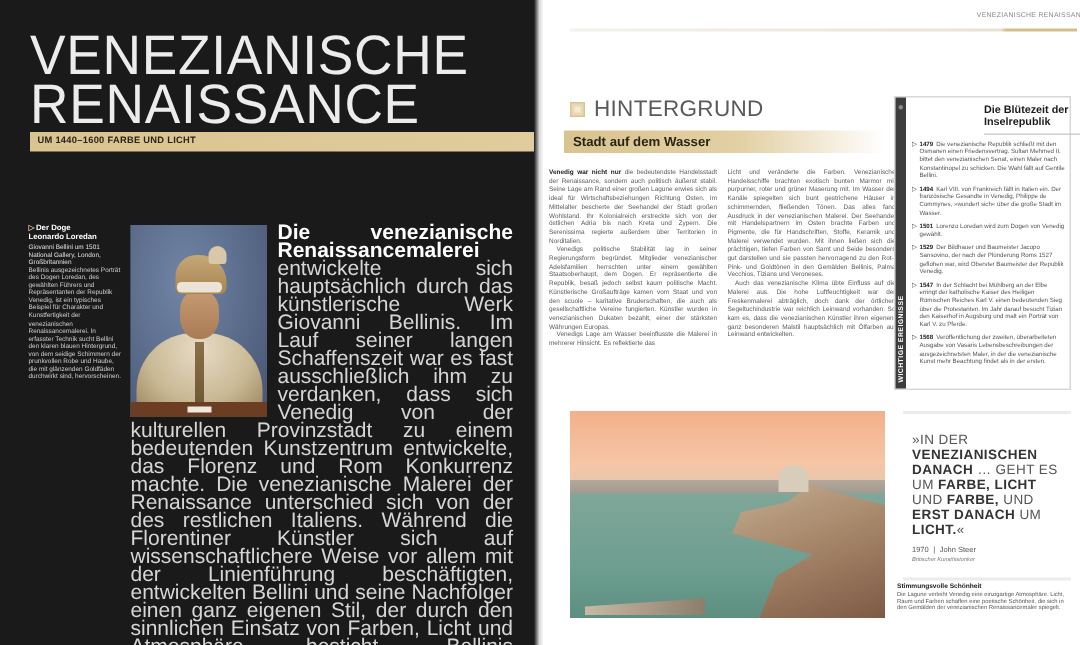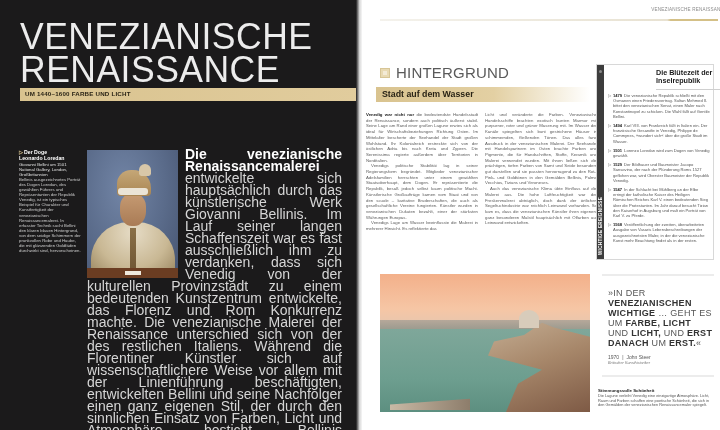--- a/index.html
+++ b/index.html
@@ -180,21 +180,21 @@
         <div class="ev"><span class="tri">▷</span><span class="yr">1479</span><span>Die venezianische Republik schließt mit den Osmanen einen Friedensvertrag. Sultan Mehmed II. bittet den venezianischen Senat, einen Maler nach Konstantinopel zu schicken. Die Wahl fällt auf Gentile Bellini.</span></div>
         <div class="ev"><span class="tri">▷</span><span class="yr">1494</span><span>Karl VIII. von Frankreich fällt in Italien ein. Der französische Gesandte in Venedig, Philippe de Commynes, »wundert sich« über die große Stadt im Wasser.</span></div>
         <div class="ev"><span class="tri">▷</span><span class="yr">1501</span><span>Lorenzo Loredan wird zum Dogen von Venedig gewählt.</span></div>
         <div class="ev"><span class="tri">▷</span><span class="yr">1529</span><span>Der Bildhauer und Baumeister Jacopo Sansovino, der nach der Plünderung Roms 1527 geflohen war, wird Oberster Baumeister der Republik Venedig.</span></div>
         <div class="ev"><span class="tri">▷</span><span class="yr">1547</span><span>In der Schlacht bei Mühlberg an der Elbe erringt der katholische Kaiser des Heiligen Römischen Reiches Karl V. einen bedeutenden Sieg über die Protestanten. Im Jahr darauf besucht Tizian den Kaiserhof in Augsburg und malt ein Porträt von Karl V. zu Pferde.</span></div>
         <div class="ev"><span class="tri">▷</span><span class="yr">1568</span><span>Veröffentlichung der zweiten, überarbeiteten Ausgabe von Vasaris Lebensbeschreibungen der ausgezeichnetsten Maler, in der die venezianische Kunst mehr Beachtung findet als in der ersten.</span></div>
       </div>
     </div>
 
     <div class="quote">
-      <div class="qtext"><span>»</span><span>IN DER </span><b>VENEZIANISCHEN WICHTIGE</b><span> … GEHT ES UM </span><b>FARBE, LICHT</b><span> UND </span><b>LICHT,</b><span> UND </span><b>ERST DANACH</b><span> UM </span><b>ERST.</b><span>«</span></div>
+      <div class="qtext"><span>»</span><span>IN DER </span><b>VENEZIANISCHEN DANACH</b><span> … GEHT ES UM </span><b>FARBE, LICHT</b><span> UND </span><b>FARBE,</b><span> UND </span><b>ERST DANACH</b><span> UM </span><b>LICHT.</b><span>«</span></div>
       <div class="meta">
         <span>1970</span><span class="sep">|</span><span>John Steer</span>
       </div>
       <div class="role">Britischer Kunsthistoriker</div>
     </div>
 
     <div class="photo-caption">
       <span class="pc-title">Stimmungsvolle Schönheit</span>
       <span>Die Lagune verleiht Venedig eine einzigartige Atmosphäre. Licht, Raum und Farben schaffen eine poetische Schönheit, die sich in den Gemälden der venezianischen Renaissancemaler spiegelt.</span>
     </div>

